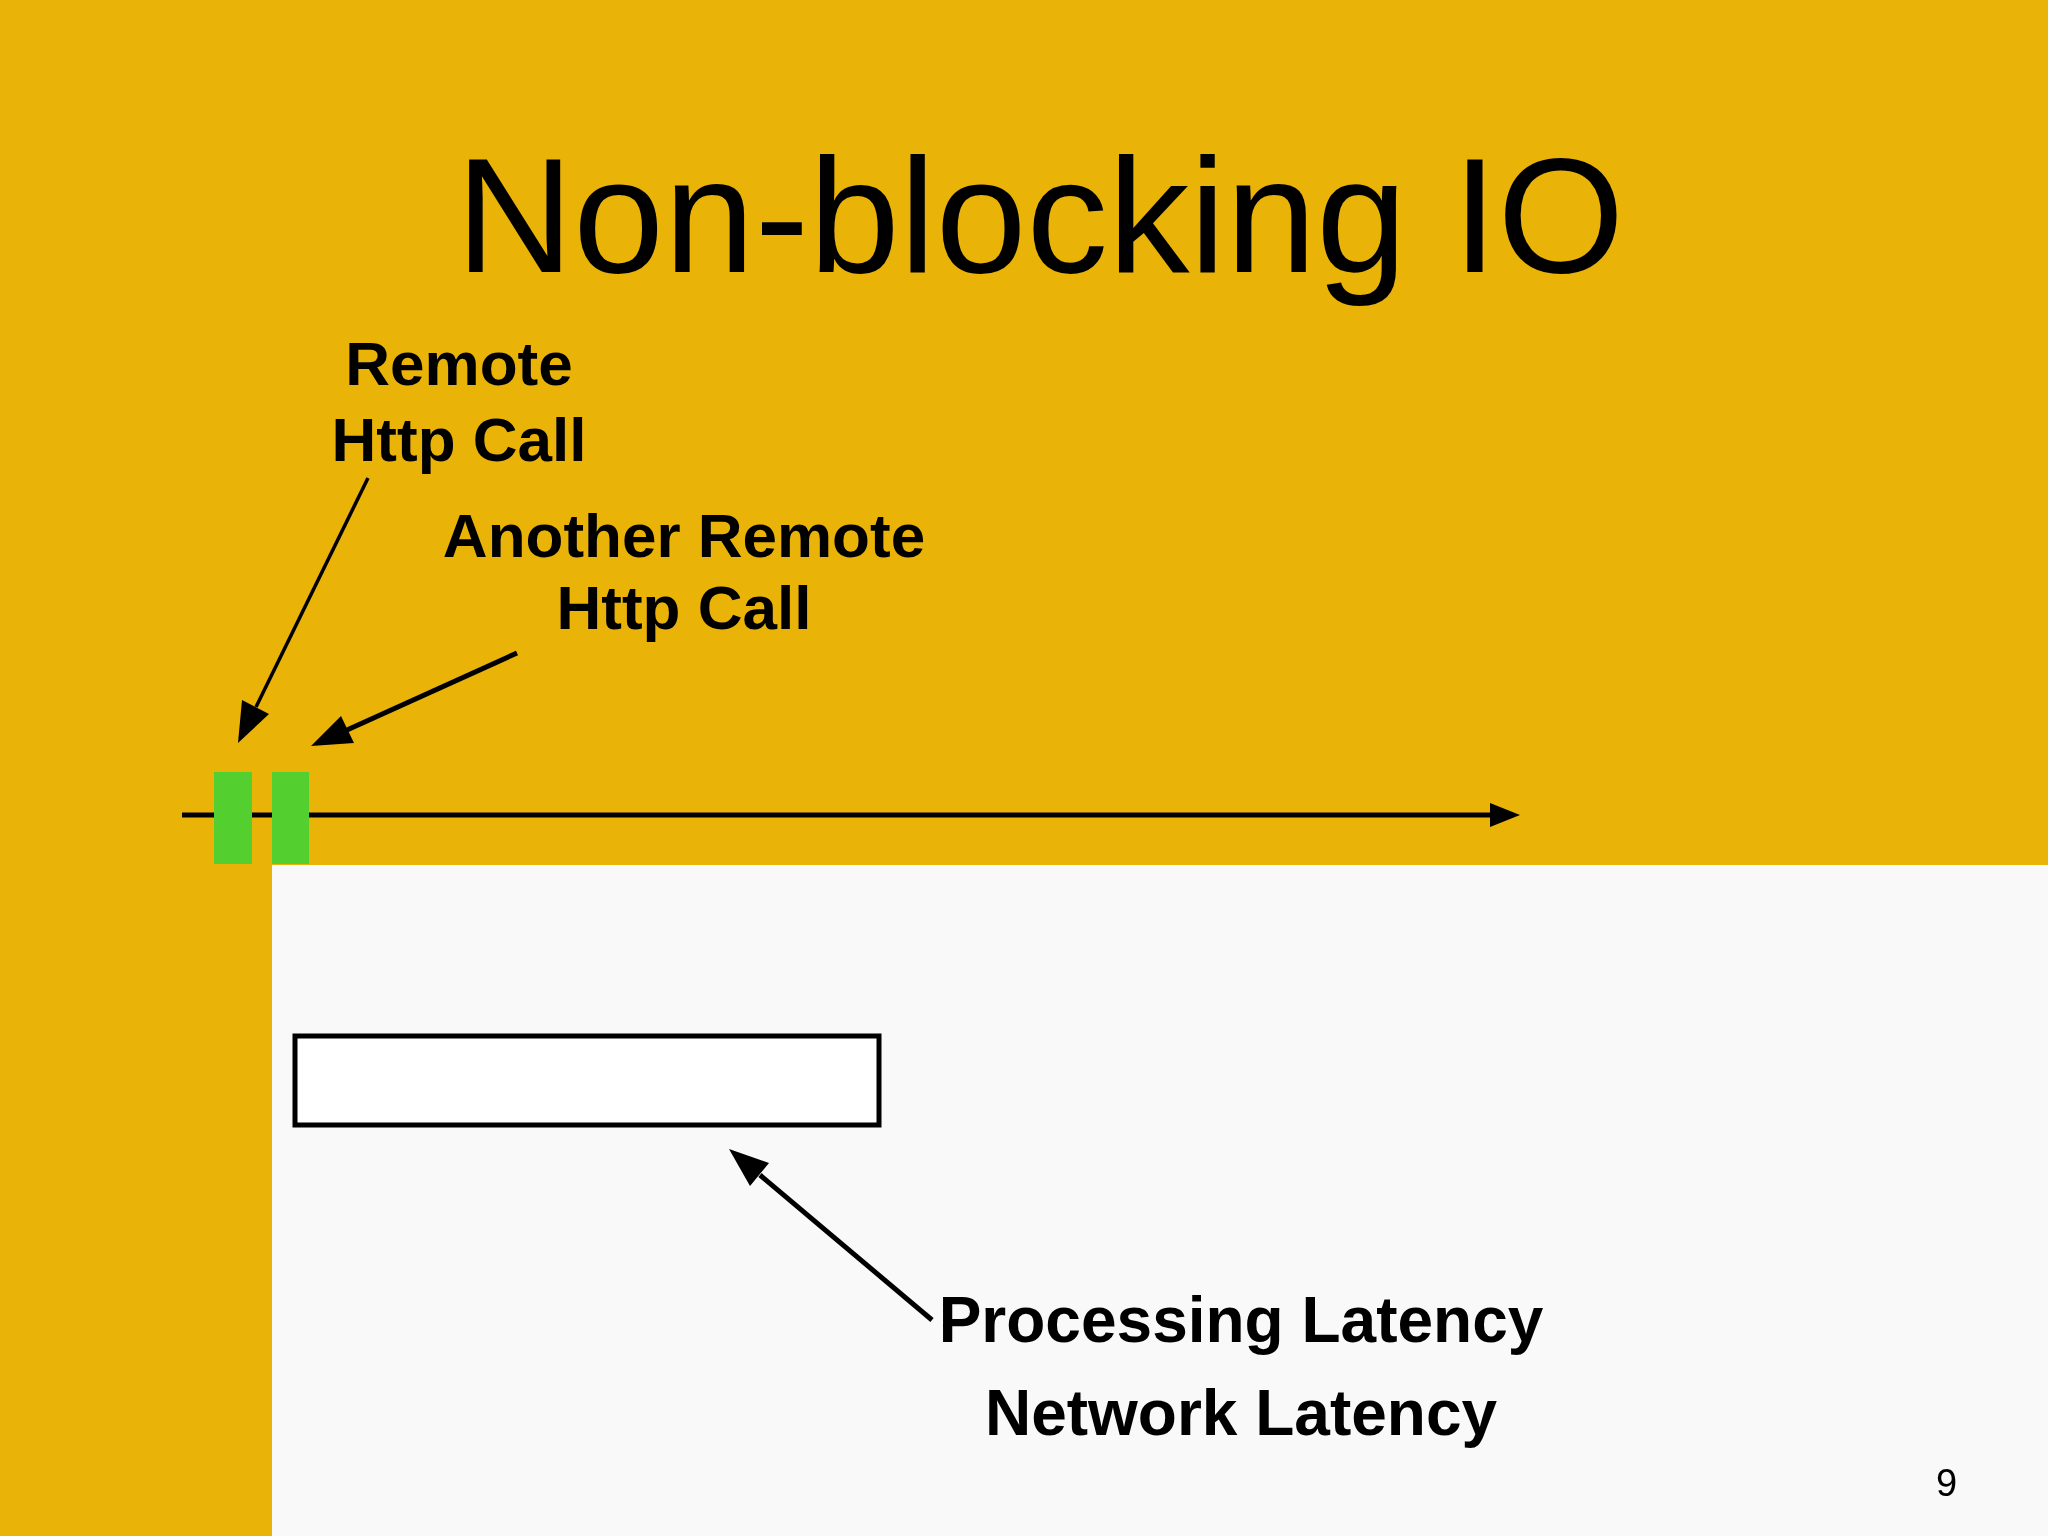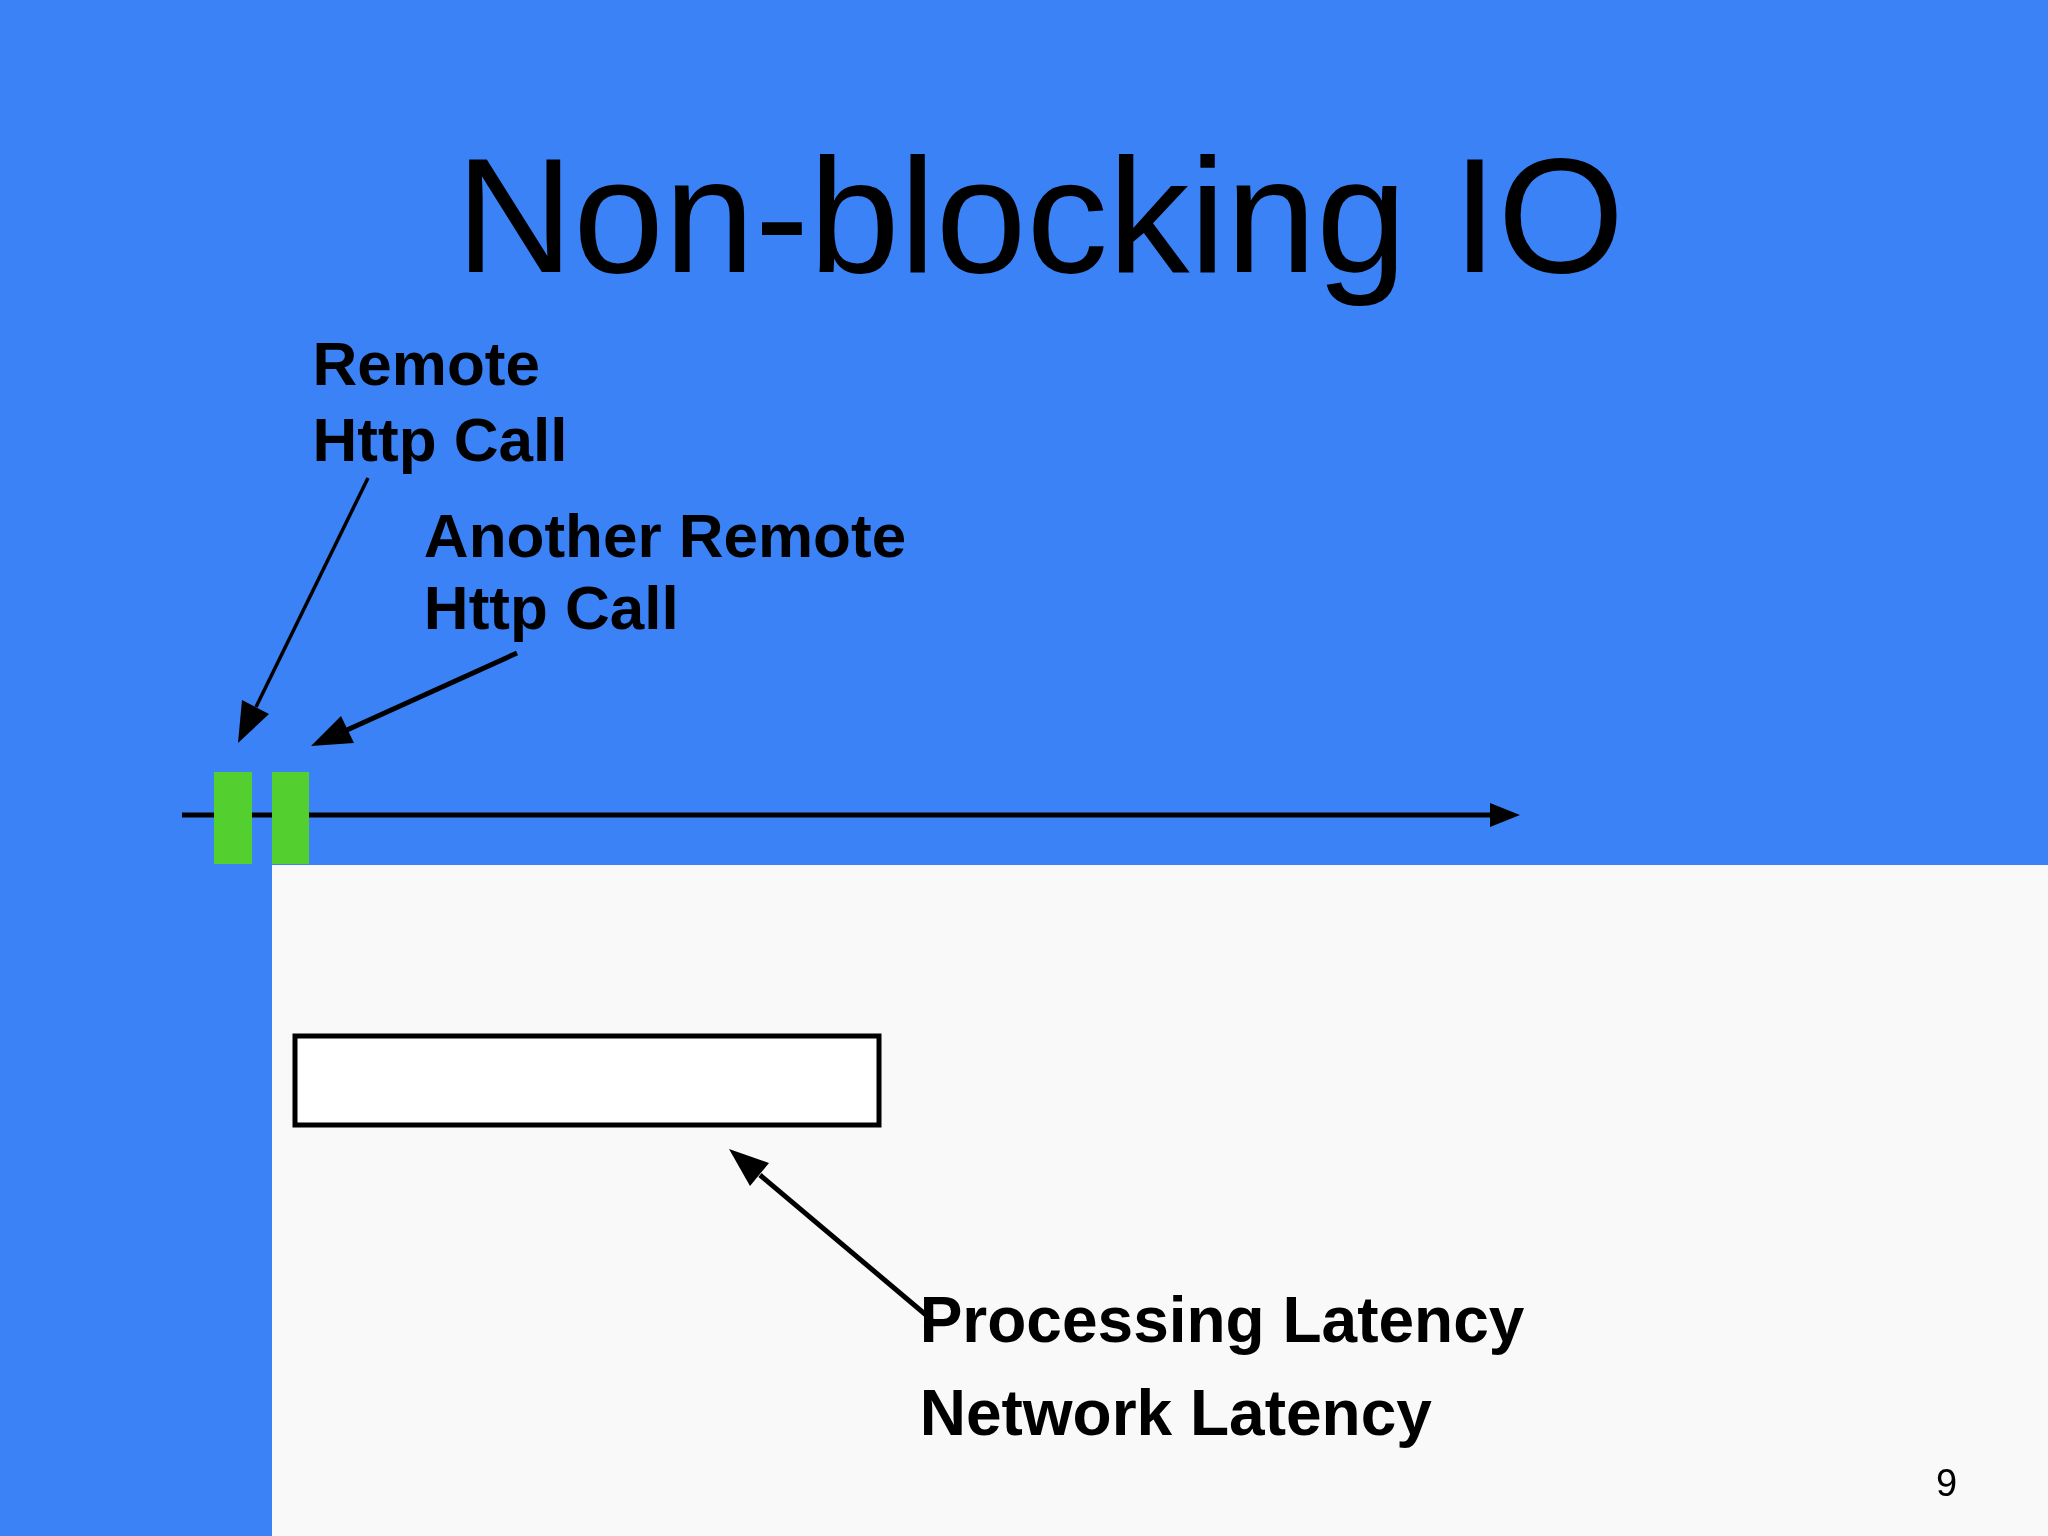--- a/index.html
+++ b/index.html
@@ -1,31 +1,31 @@
 <!DOCTYPE html>
 <html><head>
 <meta charset="utf-8">
 <style>
   html,body{margin:0;padding:0;background:#fff;}
   .slide{
-    position:relative;width:2048px;height:1536px;background:#3b82f6;
+    position:relative;width:2048px;height:1536px;background:#eab308;
     overflow:hidden;font-family:"Liberation Sans",sans-serif;color:#000;
   }
   .abs{position:absolute;}
   .shade{
     left:272px;top:865px;right:0;bottom:0;
     background:#f9f9f9;
   }
   .title{
     left:1040px;top:134px;transform:translateX(-50%);
     font-size:163px;font-weight:400;line-height:1;white-space:nowrap;
   }
   .callout{
     transform:translateX(-50%);
-    font-weight:700;text-align:left;white-space:nowrap;
+    font-weight:700;text-align:center;white-space:nowrap;margin-left:19px;
   }
   .callout span{display:block;}
   .lbl-remote{left:440px;top:326px;font-size:62px;line-height:76px;}
   .lbl-another{left:665px;top:500px;font-size:62px;line-height:72px;}
   .overlap{left:1222px;top:1274px;font-size:64px;line-height:93px;}
   .overlap-b{left:1175px;}
   svg.layer{left:0;top:0;}
   .pageno{left:1936px;top:1464px;font-size:38px;line-height:1;}
 </style>
 </head>

